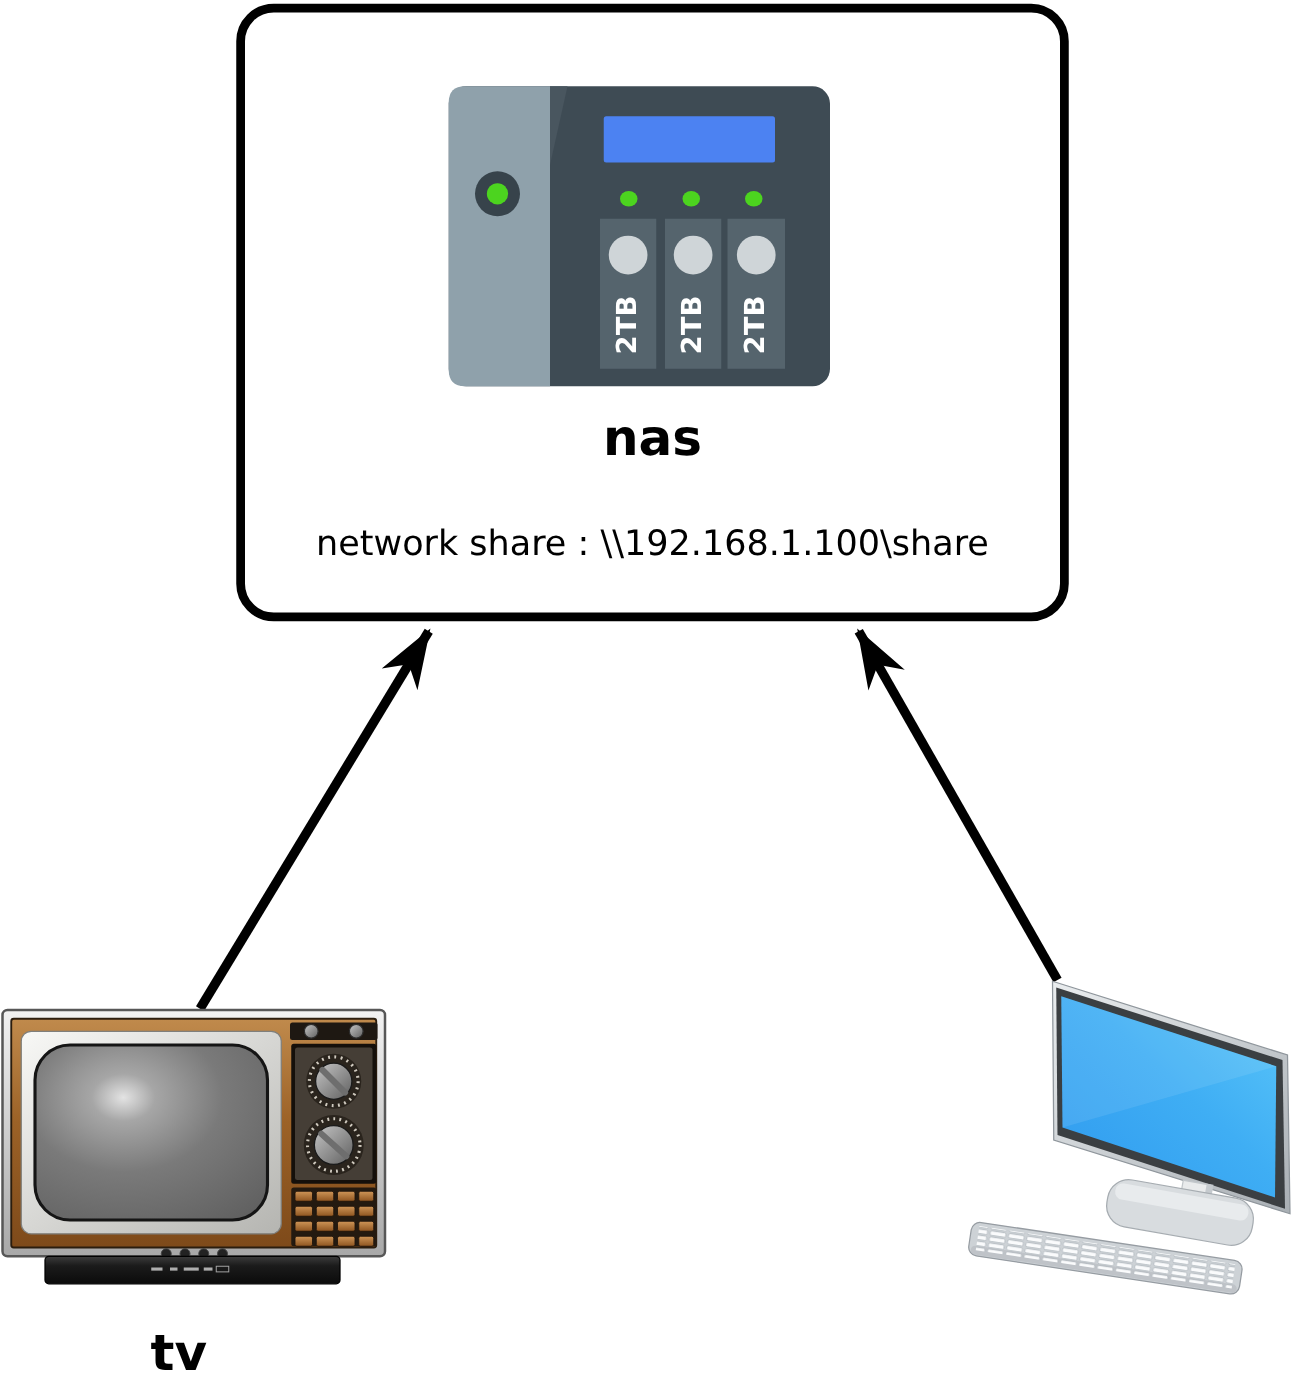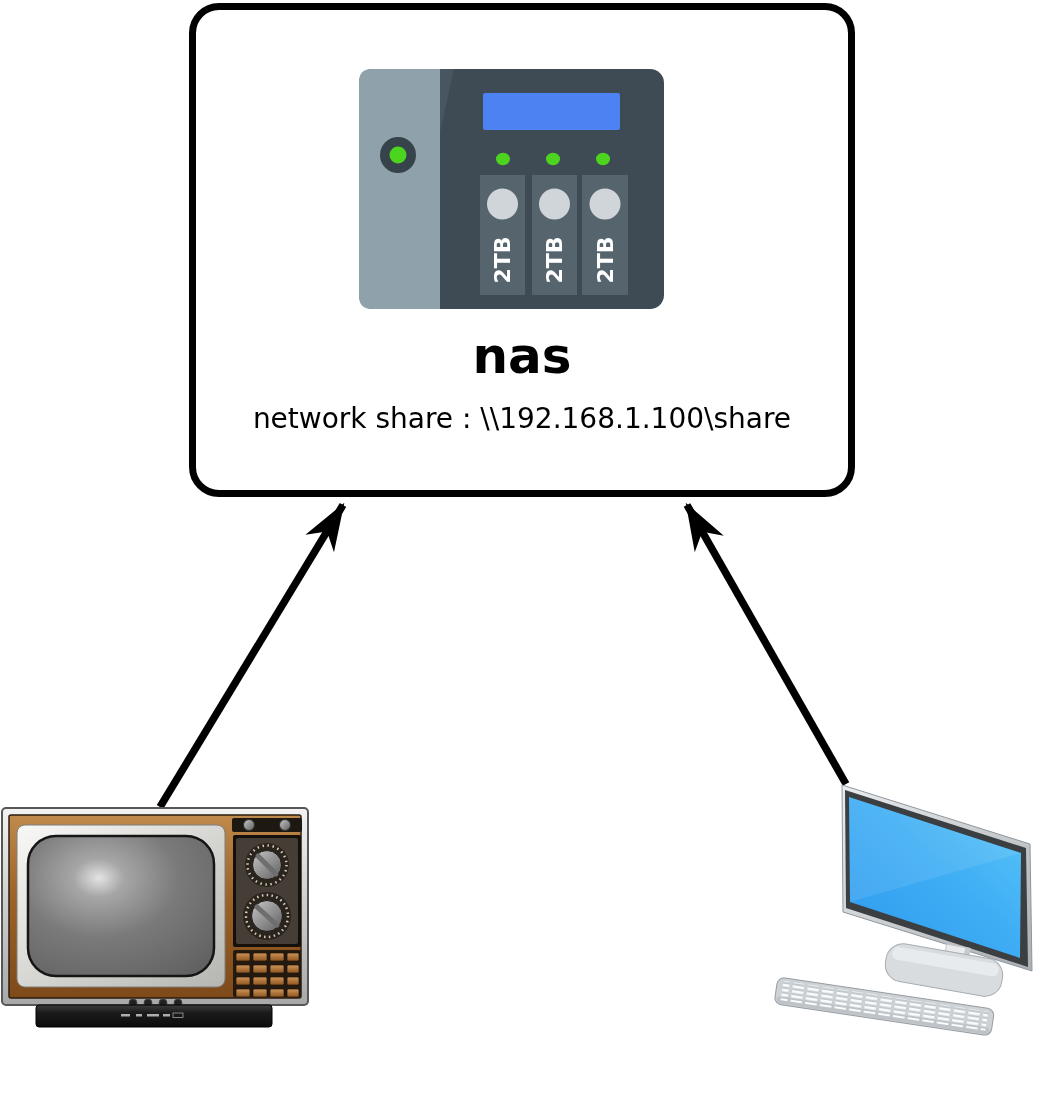--- a/index.html
+++ b/index.html
@@ -11,25 +11,25 @@
   .node-box{
     left:189px;top:3px;width:666px;height:494px;
     border:7px solid #000;border-radius:30px;box-sizing:border-box;
     background:transparent;
   }
   .nas-icon{left:358px;top:68px;width:307px;height:242px;}
   .tv-icon{left:0px;top:798px;width:312px;height:242px;}
   .pc-icon{left:770px;top:778px;width:269px;height:264px;}
   .edges{left:0;top:0;width:1039px;height:1108px;pointer-events:none;}
   .lbl{
-    color:#000;text-align:center;font-weight:bold;font-size:50px;line-height:1.15;
+    color:#000;text-align:center;font-weight:bold;font-size:40px;line-height:1.15;
   }
   .nas-lbl{left:189px;top:328px;width:666px;}
   .nas-sub{
-    left:119px;top:402px;width:806px;text-align:center;color:#000;
+    left:119px;top:418px;width:806px;text-align:center;color:#000;
     font-size:28px;font-weight:normal;line-height:1.2;
   }
   .tv-lbl{left:43px;top:1060px;width:200px;}
   .pc-lbl{left:808px;top:1060px;width:200px;}
 </style>
 </head>
 <body>
 
 <div class="canvas">
 
@@ -197,14 +197,15 @@
       <rect x="120" y="177" width="108" height="13" rx="6" fill="#E8EBED"></rect>
     </g>
 
     <g transform="translate(8,199) rotate(8.5)">
       <rect x="0" y="0" width="219" height="27" rx="7" fill="#CDD2D6" stroke="#969CA2"></rect>
       <rect x="2" y="19" width="215" height="7" rx="3.5" fill="#B9BEC3" opacity="0.75"></rect>
       <rect x="6" y="3" width="207" height="19.6" fill="url(#keysPat)"></rect>
     </g>
   </svg>
 
+  <div class="abs lbl tv-lbl">tv</div>
 
 </div>
 
 </body></html>

